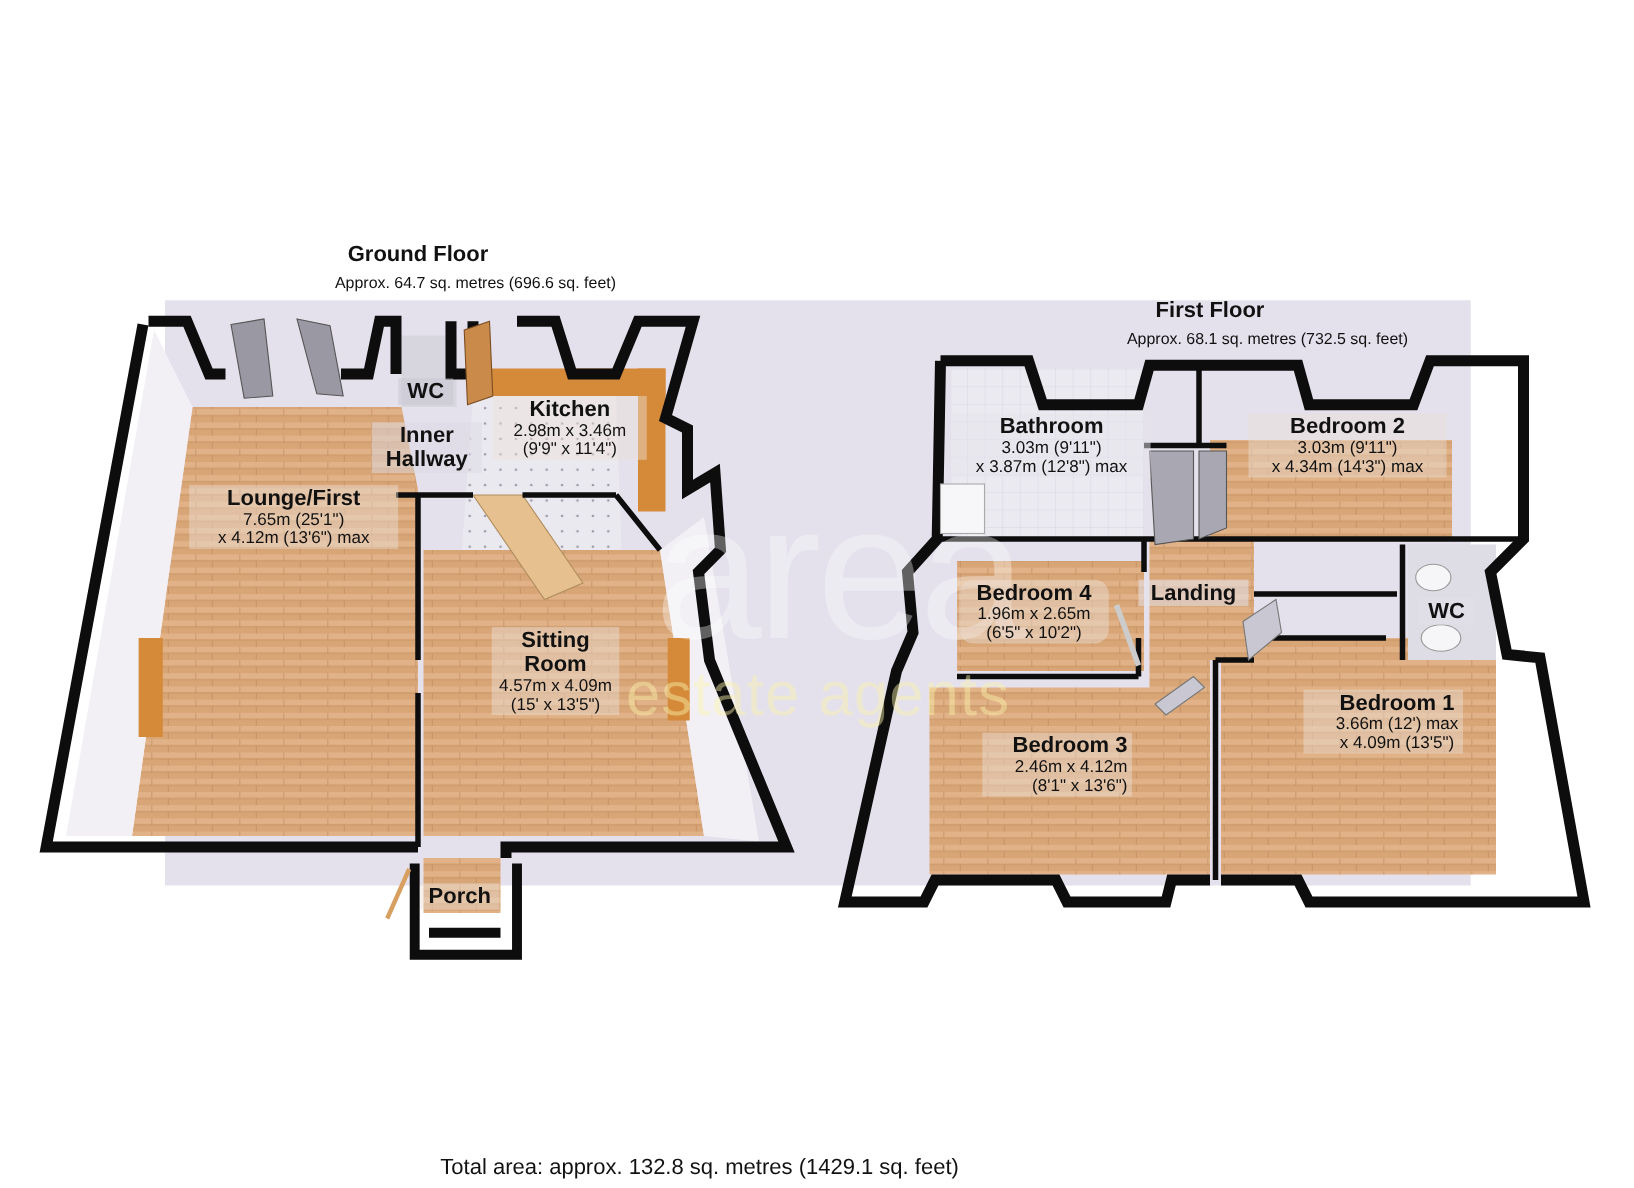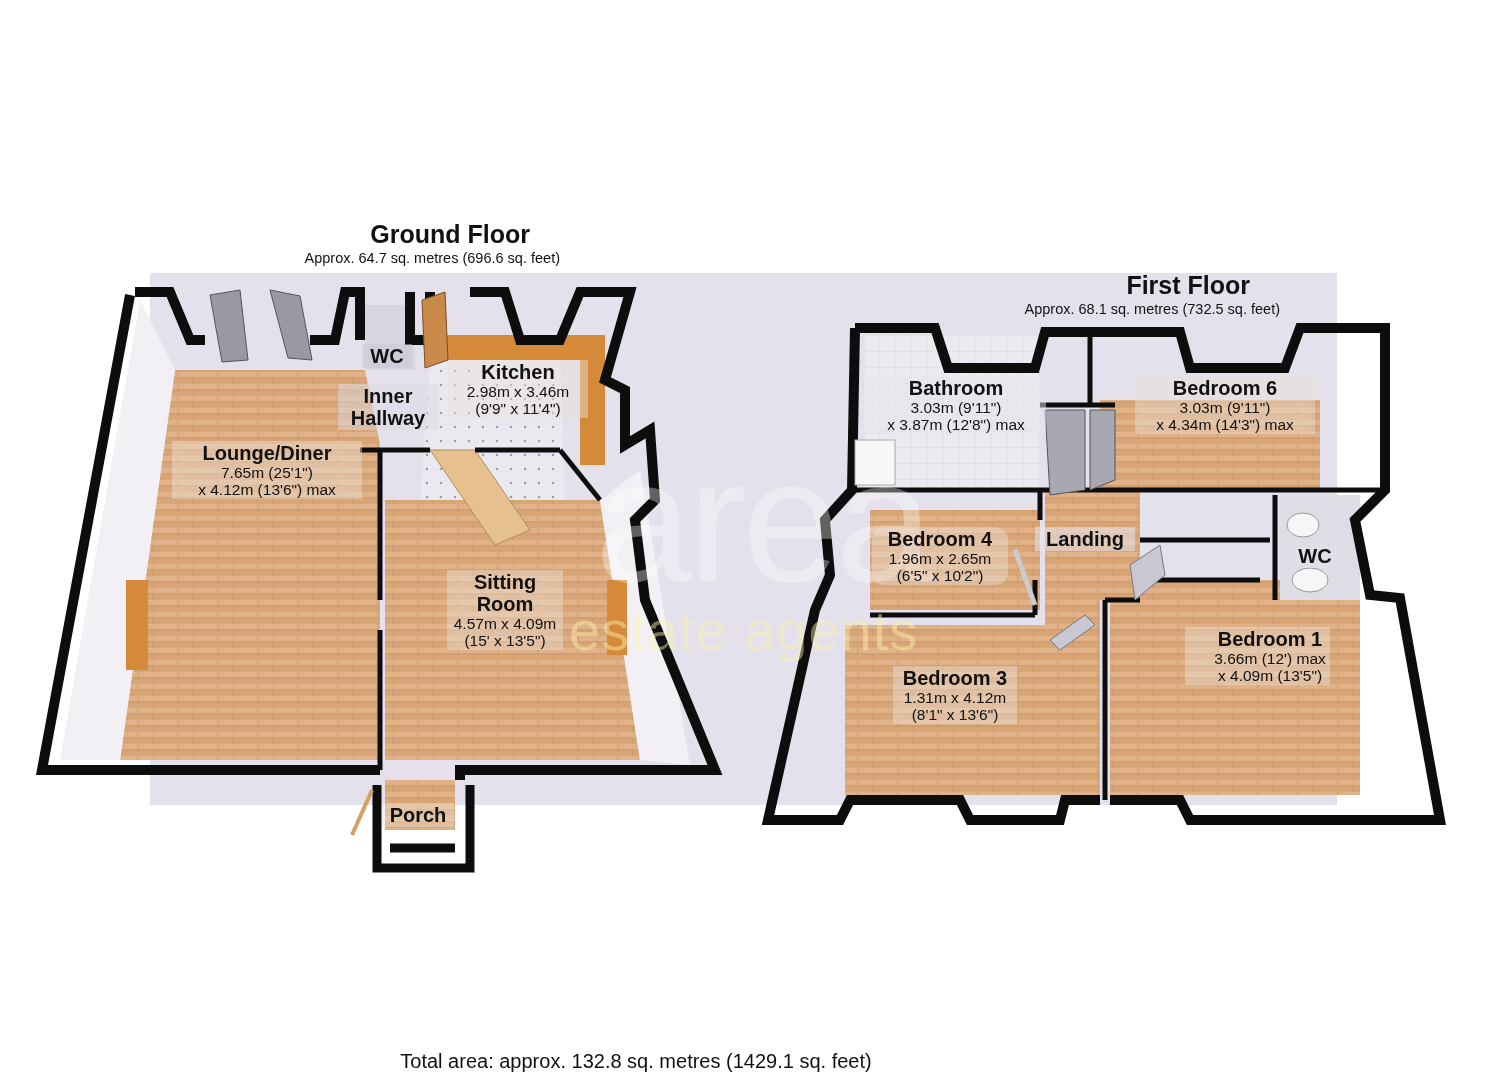--- a/index.html
+++ b/index.html
@@ -1,18 +1,18 @@
 <!DOCTYPE html>
 <html><head>
 <meta charset="utf-8">
 <style>
   * { box-sizing: border-box; margin: 0; padding: 0; }
   body { width: 1485px; height: 1080px; background: #ffffff; position: relative; overflow: hidden; font-family: "Liberation Sans", sans-serif; color: #111; }
   .band { position: absolute; left: 150px; top: 273px; width: 1187px; height: 532px; background: #e4e1ec; }
-  .floor-title { position: absolute; text-align: right; font-weight: bold; font-size: 25px; }
+  .floor-title { position: absolute; text-align: center; font-weight: bold; font-size: 20px; }
   .floor-sub { position: absolute; text-align: right; font-size: 14.5px; }
   svg.plan { position: absolute; left: 0; top: 0; }
   .label { position: absolute; text-align: center; line-height: 1.1; padding: 1px 4px; background: rgba(235,225,215,0.45); }
   .label .name { font-weight: bold; font-size: 20px; display: block; }
   .label .dim { font-size: 15.5px; display: block; }
   .watermark-home { position: absolute; left: 595px; top: 420px; font-size: 175px; font-family: "Liberation Sans", sans-serif; color: rgba(255,255,255,0.35); letter-spacing: -4px; }
   .watermark-estate { position: absolute; left: 569px; top: 598px; font-size: 56px; color: rgba(250,245,170,0.45); letter-spacing: 1px; }
   .total { position: absolute; left: 0; width: 1272px; top: 1050px; text-align: center; font-size: 20px; }
 </style>
 </head>
@@ -91,21 +91,21 @@
 
   <rect x="855" y="440" width="40" height="45" fill="#f7f7fa" stroke="#aaa"></rect>
   <ellipse cx="1303" cy="525" rx="16" ry="12" fill="#f6f6f9" stroke="#999"></ellipse>
   <ellipse cx="1310" cy="580" rx="18" ry="12" fill="#f6f6f9" stroke="#999"></ellipse>
 </svg>
 
 <div class="watermark-home">area</div>
 <div class="watermark-estate">estate agents</div>
 
 <div class="label" style="left:172px;top:441px;width:190px;">
-  <span class="name">Lounge/Diner</span>
+  <span class="name">Lounge/First</span>
   <span class="dim">7.65m (25'1")</span>
   <span class="dim">x 4.12m (13'6") max</span>
 </div>
 <div class="label" style="left:362px;top:344px;width:50px;background:rgba(200,198,208,0.5);">
   <span class="name">WC</span>
 </div>
 <div class="label" style="left:338px;top:384px;width:100px;background:rgba(220,218,228,0.5);">
   <span class="name">Inner Hallway</span>
 </div>
 <div class="label" style="left:448px;top:360px;width:140px;">
@@ -121,38 +121,38 @@
 <div class="label" style="left:382px;top:803px;width:72px;">
   <span class="name">Porch</span>
 </div>
 
 <div class="label" style="left:866px;top:376px;width:180px;background:rgba(230,228,236,0.5);">
   <span class="name">Bathroom</span>
   <span class="dim">3.03m (9'11")</span>
   <span class="dim">x 3.87m (12'8") max</span>
 </div>
 <div class="label" style="left:1135px;top:376px;width:180px;">
-  <span class="name">Bedroom 6</span>
+  <span class="name">Bedroom 2</span>
   <span class="dim">3.03m (9'11")</span>
   <span class="dim">x 4.34m (14'3") max</span>
 </div>
 <div class="label" style="left:872px;top:527px;width:136px;border-radius:13px;">
   <span class="name">Bedroom 4</span>
   <span class="dim">1.96m x 2.65m</span>
   <span class="dim">(6'5" x 10'2")</span>
 </div>
 <div class="label" style="left:1035px;top:527px;width:100px;background:rgba(230,228,236,0.55);">
   <span class="name">Landing</span>
 </div>
 <div class="label" style="left:1290px;top:544px;width:50px;background:rgba(225,223,232,0.6);">
   <span class="name">WC</span>
 </div>
-<div class="label" style="left:893px;top:666px;width:124px;">
+<div class="label" style="left:893px;top:666px;width:136px;text-align:right;">
   <span class="name">Bedroom 3</span>
-  <span class="dim">1.31m x 4.12m</span>
+  <span class="dim">2.46m x 4.12m</span>
   <span class="dim">(8'1" x 13'6")</span>
 </div>
 <div class="label" style="left:1185px;top:627px;width:145px;padding-left:29px;">
   <span class="name">Bedroom 1</span>
   <span class="dim">3.66m (12') max</span>
   <span class="dim">x 4.09m (13'5")</span>
 </div>
 
 <div class="total">Total area: approx. 132.8 sq. metres (1429.1 sq. feet)</div>
 

